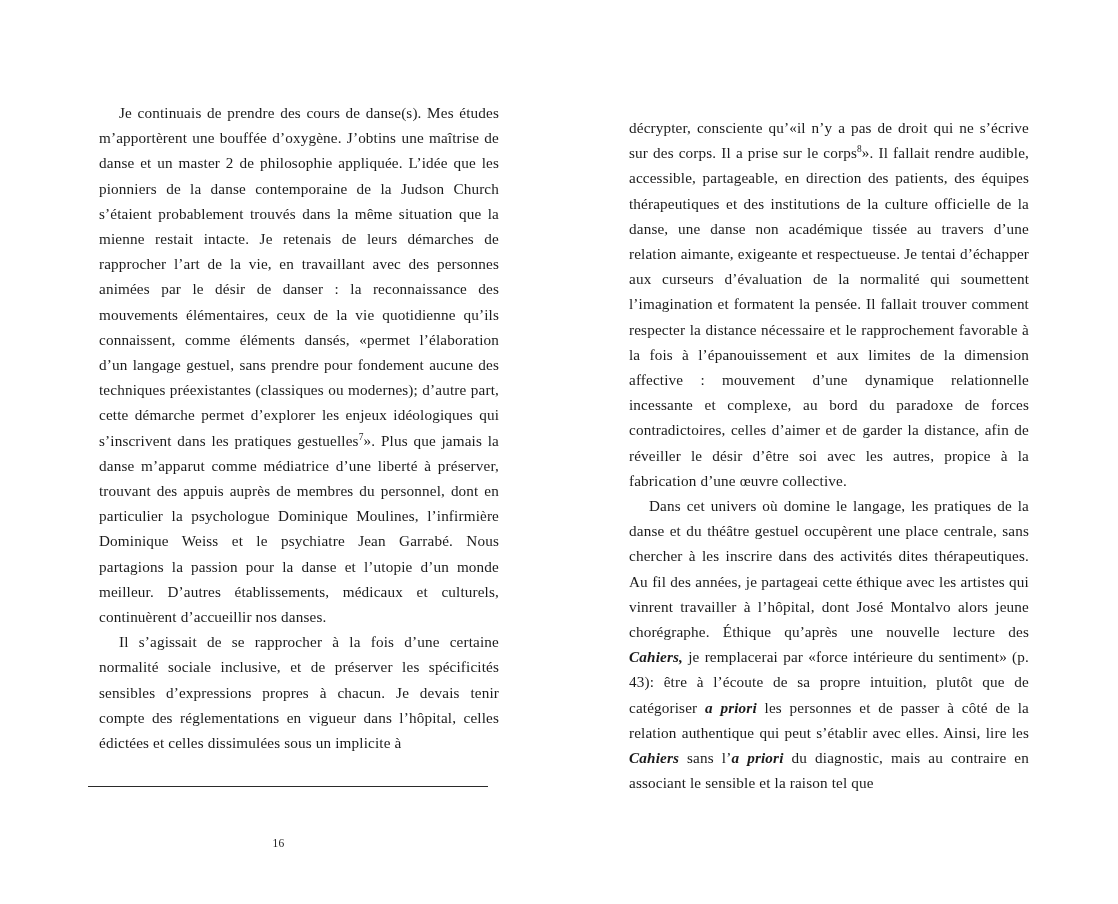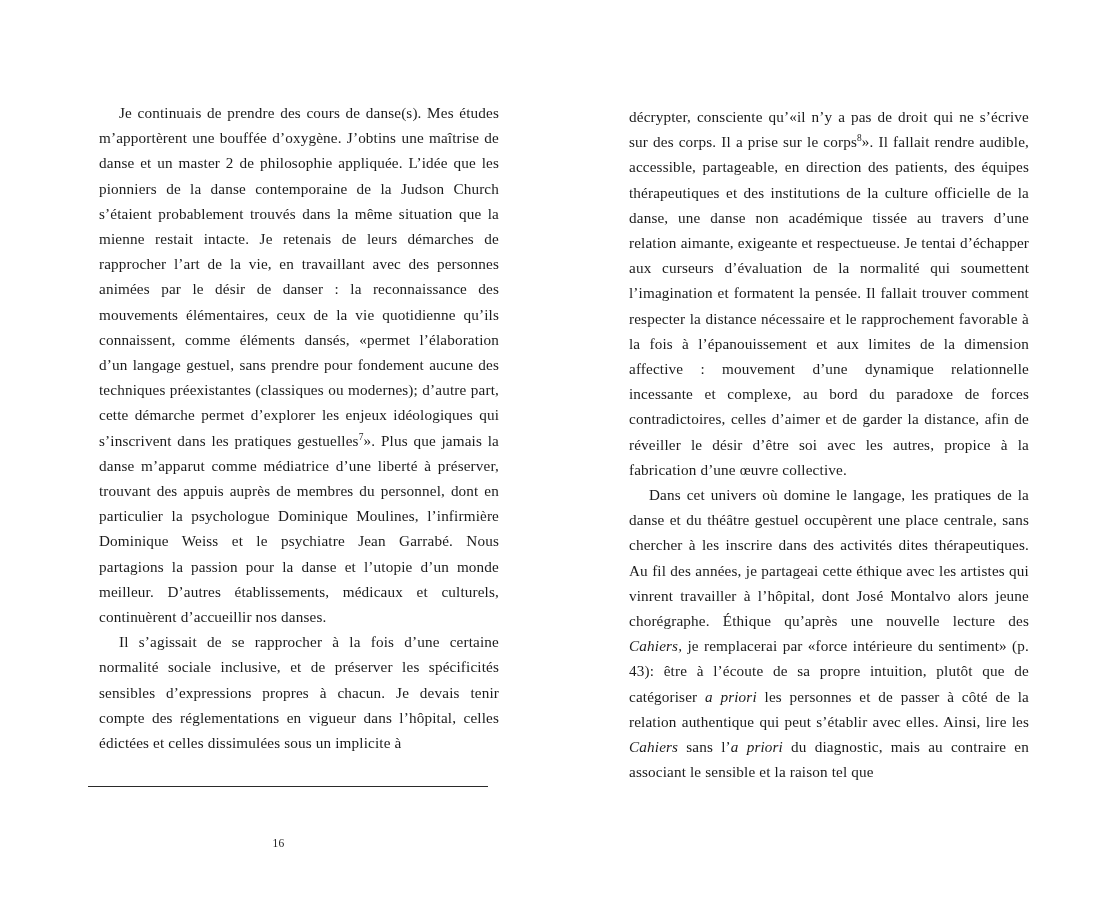--- a/index.html
+++ b/index.html
@@ -30,21 +30,21 @@
   .page-left .text-col {
     position: absolute;
     left: 88px;
     top: 100px;
     width: 400px;
     margin-left: 11px;
   }
   .page-right .text-col {
     position: absolute;
     left: 70px;
-    top: 104px;
+    top: 115px;
     width: 400px;
   }
   .text-col p {
     margin: 0;
     font-size: 15.2px;
     line-height: 25.2px;
     text-align: justify;
     text-justify: inter-word;
     hyphens: manual;
     letter-spacing: 0.01em;
@@ -81,21 +81,21 @@
     position: absolute;
     bottom: 55px;
     width: 100%;
     text-align: center;
     font-size: 11.5px;
     letter-spacing: 0.02em;
     color: #1a1a1a;
   }
   .page-left .folio { left: -1px; margin-top: 40px; }
   .page-right .folio { left: 1px; }
-  i, .ital { font-style: italic; }
+  i, .ital { font-style: italic; font-weight: bold; }
   sup {
     font-size: 0.62em;
     vertical-align: super;
     line-height: 0;
   }
 </style>
 </head>
 <body>
 
 <div class="spread">

